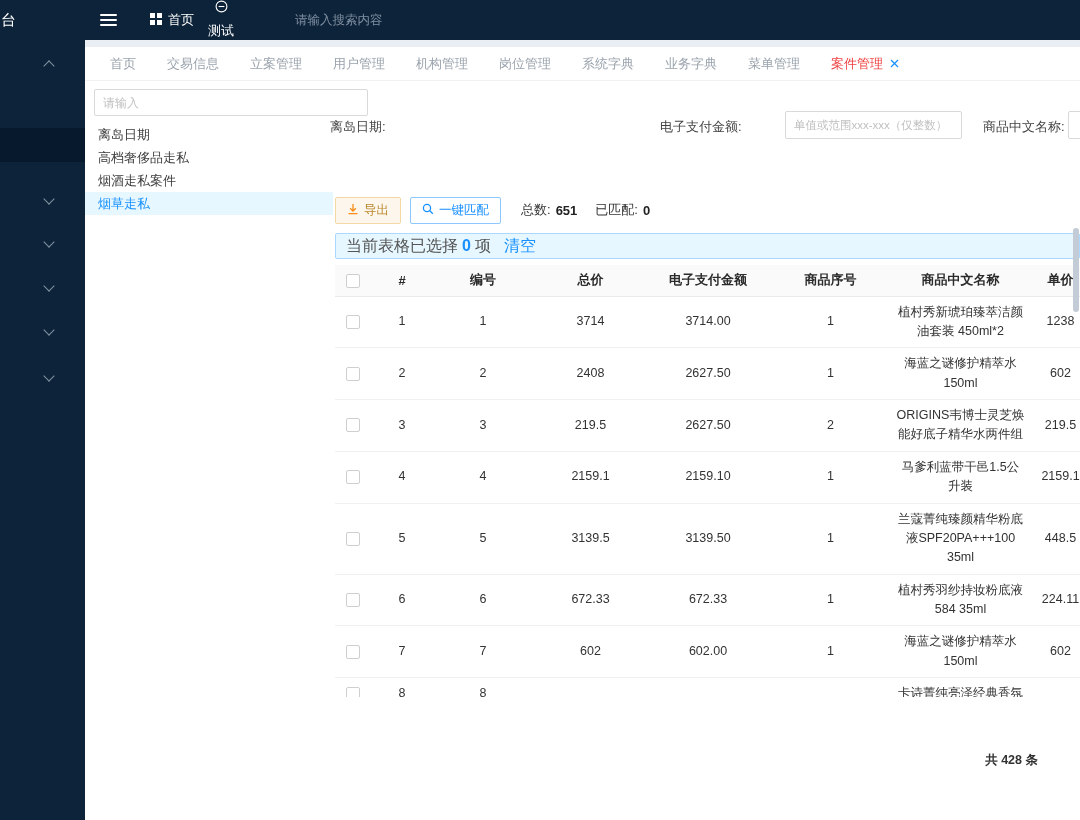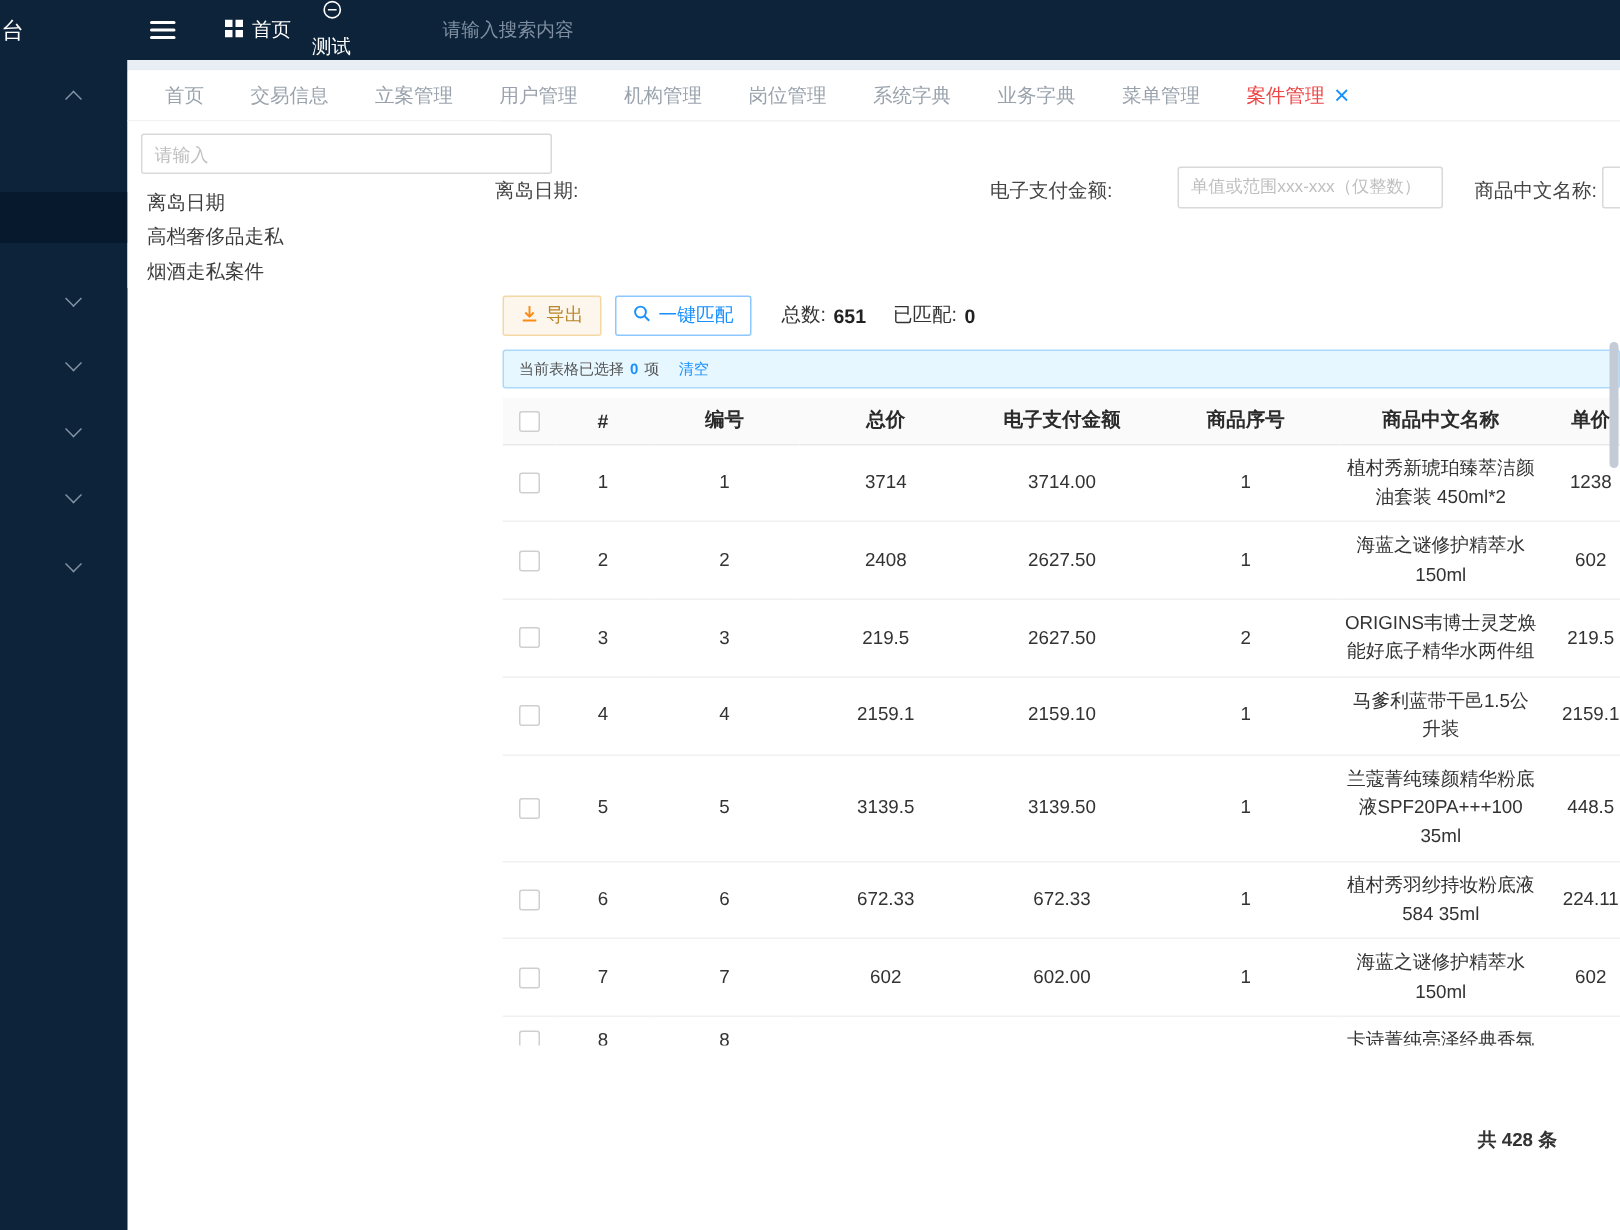--- a/index.html
+++ b/index.html
@@ -70,21 +70,21 @@
     font-size: 12.5px; cursor: pointer; border: 1px solid #d9d9d9; background: #fff; }
   .btn-export { border-color: #f3d8a4; background: #fdf6ec; color: #b8872b; }
   .btn-match { border-color: #8cc8ff; color: #1890ff; }
   .totals { margin-left: 11px; font-size: 13px; color: #333; display: flex; align-items: center; gap: 5px; }
   .totals b { font-weight: 700; color: #222; }
   .totals .sp { width: 8px; }
 
   
   .selectbar { position: absolute; left: 335px; top: 233px; width: 745px; height: 25px; background: #e6f7ff;
     border: 1px solid #abd8ff; border-radius: 2px; display: flex; align-items: center; padding: 12px 10px;
-    font-size: 10px; color: #555; gap: 4px; }
+    font-size: 16px; color: #555; gap: 4px; }
   .selectbar b { color: #1890ff; font-weight: 700; }
   .selectbar .clear { color: #1890ff; margin-left: 9px; cursor: pointer; }
 
   
   .tablewrap { position: absolute; left: 335px; top: 265px; width: 745px; height: 432px; overflow: hidden; }
   table { width: 758px; border-collapse: collapse; table-layout: fixed; }
   th { height: 31px; background: #fafafa; font-size: 13px; font-weight: 700; color: #2b2b2b;
     border-bottom: 1px solid #e9e9e9; text-align: center; }
   td { text-align: center; font-size: 12.5px; color: #333; border-bottom: 1px solid #f0f0f0;
     padding: 6px 3px; line-height: 1.55; }
@@ -159,20 +159,21 @@
         </svg>
     </span>
   </div>
 </div>
 
 <div class="treepanel">
   <input class="tree-search" placeholder="请输入" style="">
   <div class="tree-item">离岛日期</div>
   <div class="tree-item">高档奢侈品走私</div>
   <div class="tree-item">烟酒走私案件</div>
+  <div class="tree-item selected">烟草走私</div>
 </div>
 
 <div class="filters">
   <span class="f-label date">离岛日期:</span>
   <span class="f-label amount">电子支付金额:</span>
   <input class="amount-input" placeholder="单值或范围xxx-xxx（仅整数）" style="">
   <span class="f-label name">商品中文名称:</span>
   <input class="name-input" style="">
 </div>
 

